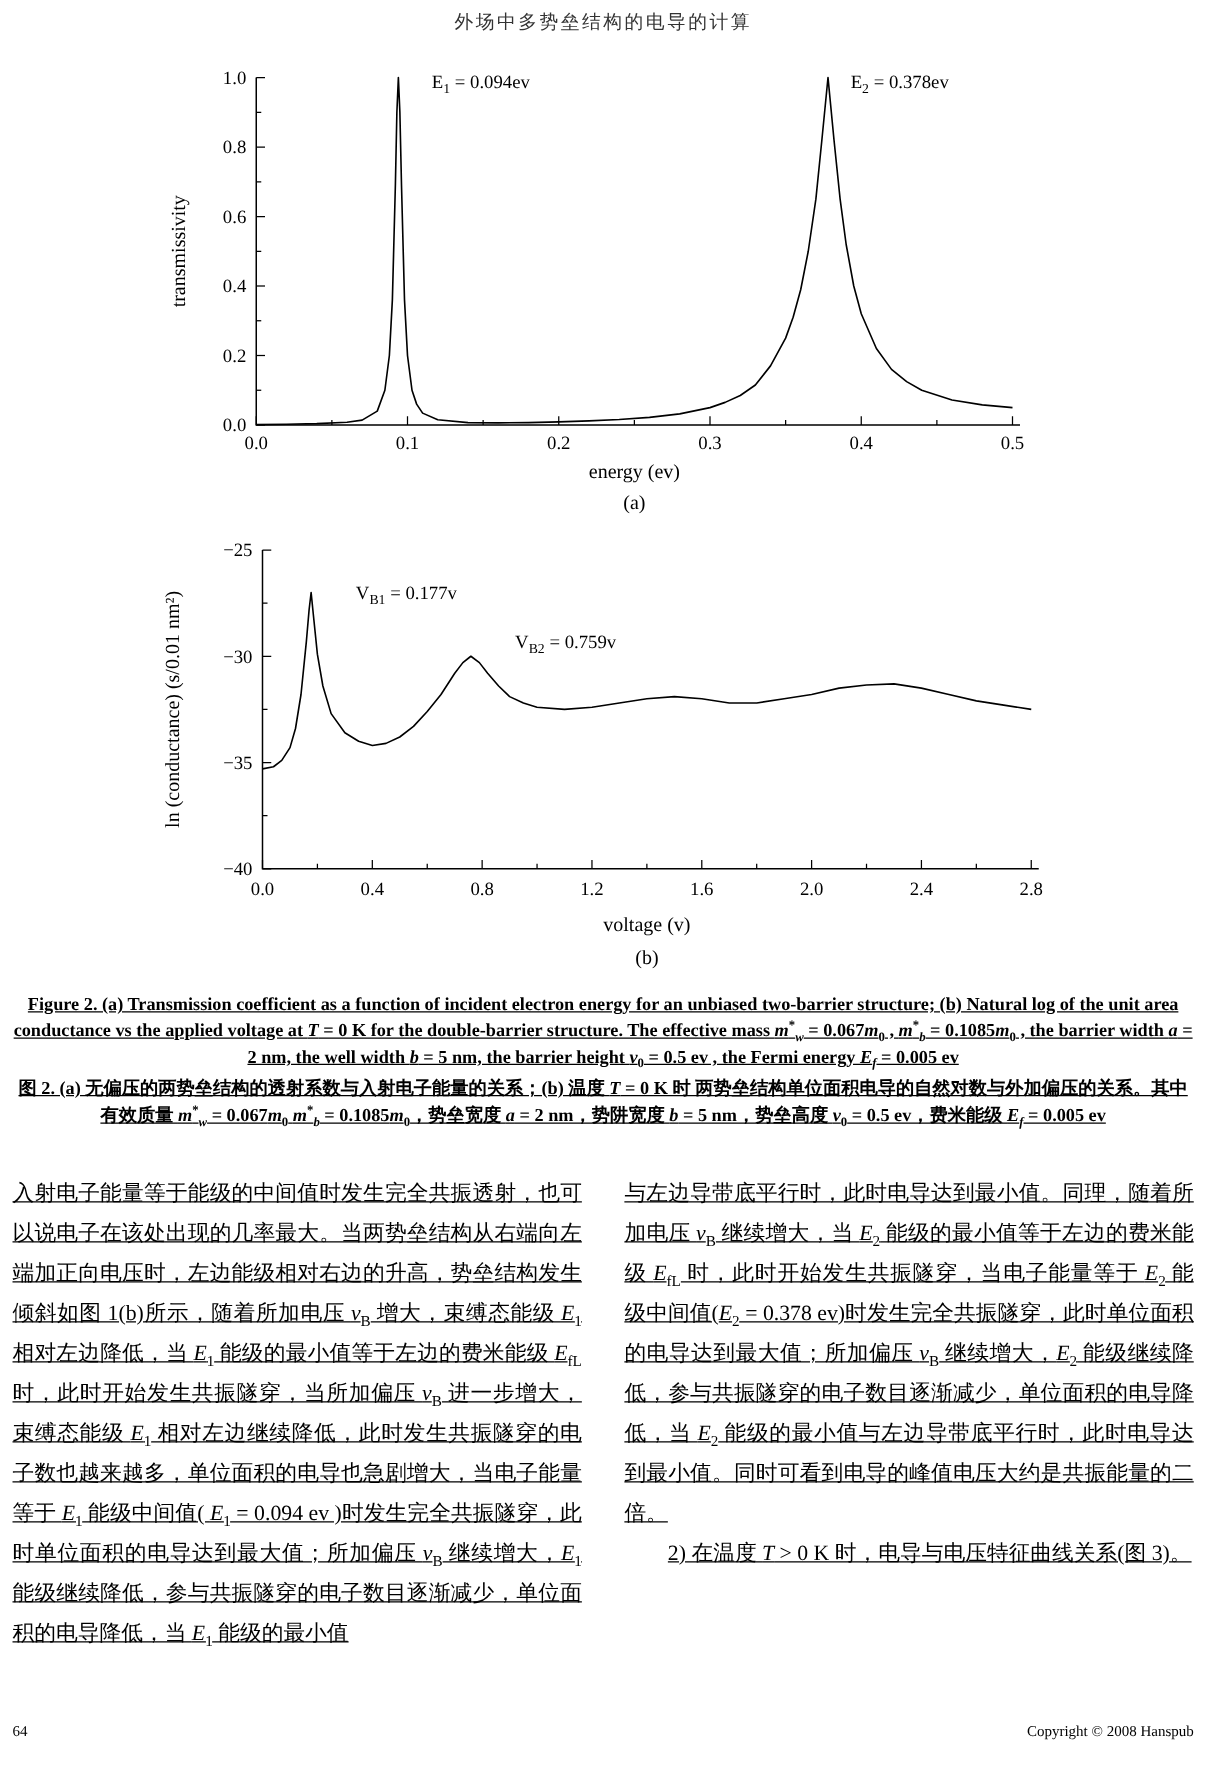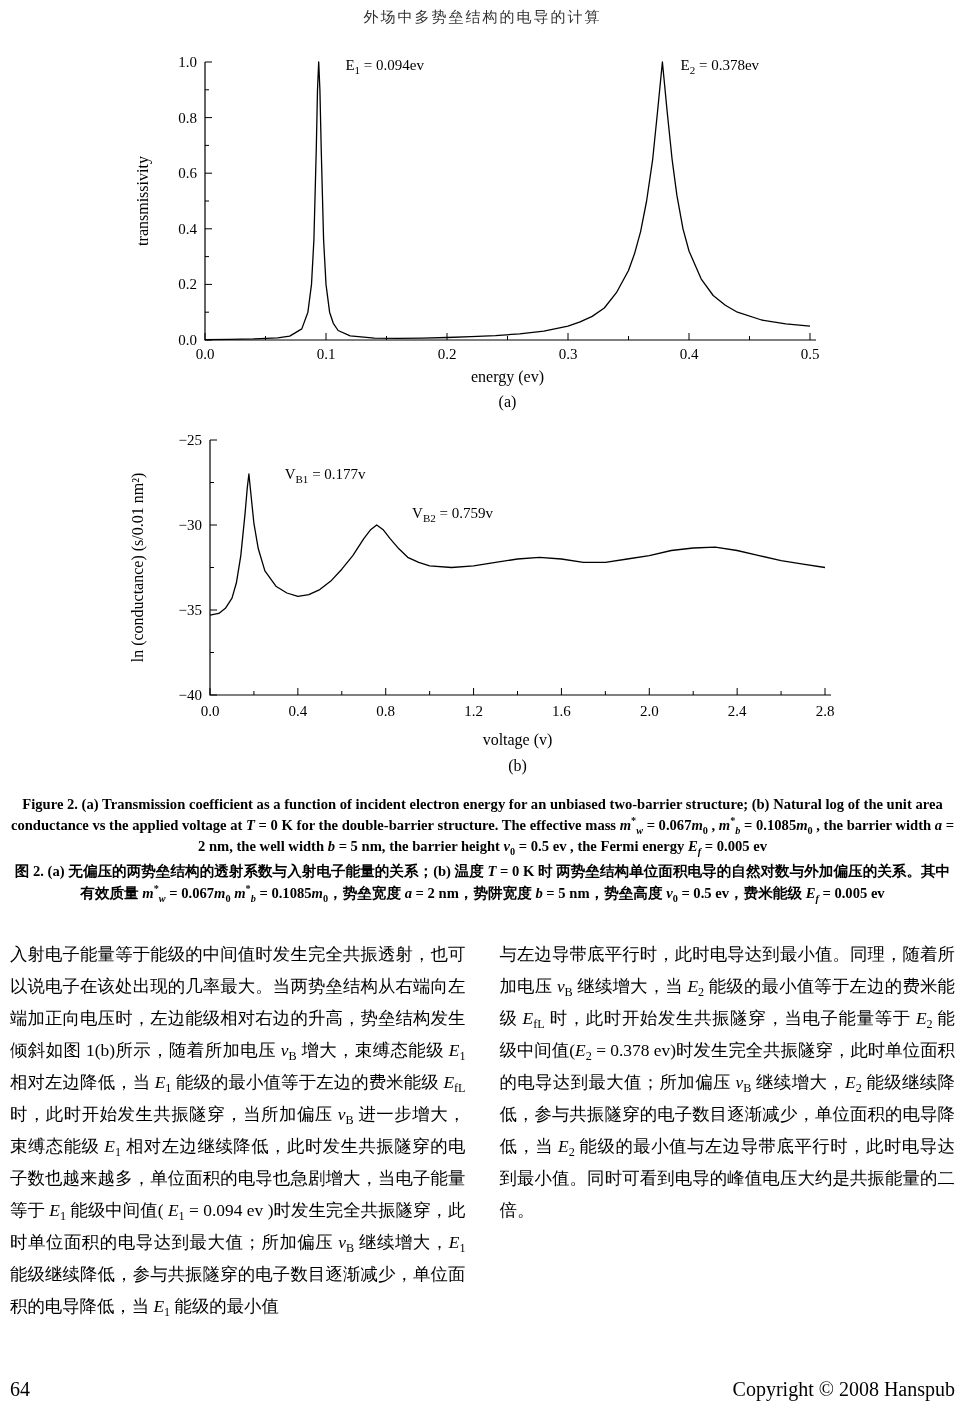--- a/index.html
+++ b/index.html
@@ -13,32 +13,32 @@
     position:absolute;top:8px;left:0;right:0;text-align:center;
     font-size:15px;color:#333;letter-spacing:2px;
   }
   .chart{position:absolute;left:0;}
   #chart-a{top:48px;}
   #chart-b{top:425px;}
   svg text{font-family:"Liberation Serif","DejaVu Serif",serif;fill:#000;}
   .caption{
     position:absolute;top:794px;left:10px;right:10px;text-align:center;font-weight:bold;
   }
-  .caption p{margin:0 0 3px 0;font-size:14.6px;line-height:21px;}
+  .caption p{margin:0 0 3px 0;font-size:14.6px;line-height:21px;text-decoration:underline;}
   .caption p.zh{line-height:22px;}
   sub,sup{font-size:70%;line-height:0;}
   .columns{
-    position:absolute;top:938px;left:10px;right:10px;display:flex;gap:34px;
+    position:absolute;top:938px;left:10px;right:10px;display:flex;gap:34px;text-decoration:underline;
   }
   .col{flex:1;font-size:17.4px;line-height:32px;text-align:justify;}
   .col p{margin:0;}
   .col p.indent{text-indent:2em;}
   .footer{
     position:absolute;top:1378px;left:10px;right:10px;
-    display:flex;justify-content:space-between;font-size:20px;
+    display:flex;justify-content:space-between;font-size:12px;
   }
 </style>
 </head>
 <body>
 
 <div class="page">
 
   <div class="running-header">外场中多势垒结构的电导的计算</div>
 
   <svg id="chart-a" class="chart" width="965" height="372" viewBox="0 0 965 372">
@@ -133,20 +133,21 @@
     <p class="en">Figure 2. (a) Transmission coefficient as a function of incident electron energy for an unbiased two-barrier structure; (b) Natural log of the unit area conductance vs the applied voltage at <i>T</i> = 0 K for the double-barrier structure. The effective mass <i>m</i><sup>*</sup><sub><i>w</i></sub> = 0.067<i>m</i><sub>0</sub> , <i>m</i><sup>*</sup><sub><i>b</i></sub> = 0.1085<i>m</i><sub>0</sub> , the barrier width <i>a</i> = 2 nm, the well width <i>b</i> = 5 nm, the barrier height <i>v</i><sub>0</sub> = 0.5 ev , the Fermi energy <i>E</i><sub><i>f</i></sub> = 0.005 ev</p>
     <p class="zh">图 2. (a) 无偏压的两势垒结构的透射系数与入射电子能量的关系；(b) 温度 <i>T</i> = 0 K 时 两势垒结构单位面积电导的自然对数与外加偏压的关系。其中有效质量 <i>m</i><sup>*</sup><sub><i>w</i></sub> = 0.067<i>m</i><sub>0</sub>  <i>m</i><sup>*</sup><sub><i>b</i></sub> = 0.1085<i>m</i><sub>0</sub>，势垒宽度 <i>a</i> = 2 nm，势阱宽度 <i>b</i> = 5 nm，势垒高度 <i>v</i><sub>0</sub> = 0.5 ev，费米能级 <i>E</i><sub><i>f</i></sub> = 0.005 ev</p>
   </div>
 
   <div class="columns">
     <div class="col">
       <p>入射电子能量等于能级的中间值时发生完全共振透射，也可以说电子在该处出现的几率最大。当两势垒结构从右端向左端加正向电压时，左边能级相对右边的升高，势垒结构发生倾斜如图 1(b)所示，随着所加电压 <i>v</i><sub>B</sub> 增大，束缚态能级 <i>E</i><sub>1</sub> 相对左边降低，当 <i>E</i><sub>1</sub> 能级的最小值等于左边的费米能级 <i>E</i><sub>fL</sub> 时，此时开始发生共振隧穿，当所加偏压 <i>v</i><sub>B</sub> 进一步增大，束缚态能级 <i>E</i><sub>1</sub> 相对左边继续降低，此时发生共振隧穿的电子数也越来越多，单位面积的电导也急剧增大，当电子能量等于 <i>E</i><sub>1</sub> 能级中间值( <i>E</i><sub>1</sub> = 0.094 ev )时发生完全共振隧穿，此时单位面积的电导达到最大值；所加偏压 <i>v</i><sub>B</sub> 继续增大，<i>E</i><sub>1</sub> 能级继续降低，参与共振隧穿的电子数目逐渐减少，单位面积的电导降低，当 <i>E</i><sub>1</sub> 能级的最小值</p>
     </div>
     <div class="col">
       <p>与左边导带底平行时，此时电导达到最小值。同理，随着所加电压 <i>v</i><sub>B</sub> 继续增大，当 <i>E</i><sub>2</sub> 能级的最小值等于左边的费米能级 <i>E</i><sub>fL</sub> 时，此时开始发生共振隧穿，当电子能量等于 <i>E</i><sub>2</sub> 能级中间值(<i>E</i><sub>2</sub> = 0.378 ev)时发生完全共振隧穿，此时单位面积的电导达到最大值；所加偏压 <i>v</i><sub>B</sub> 继续增大，<i>E</i><sub>2</sub> 能级继续降低，参与共振隧穿的电子数目逐渐减少，单位面积的电导降低，当 <i>E</i><sub>2</sub> 能级的最小值与左边导带底平行时，此时电导达到最小值。同时可看到电导的峰值电压大约是共振能量的二倍。</p>
+      <p class="indent">2) 在温度 <i>T</i> &gt; 0 K 时，电导与电压特征曲线关系(图 3)。</p>
     </div>
   </div>
 
   <div class="footer">
     <span>64</span>
     <span>Copyright © 2008 Hanspub</span>
   </div>
 
 </div>
 

